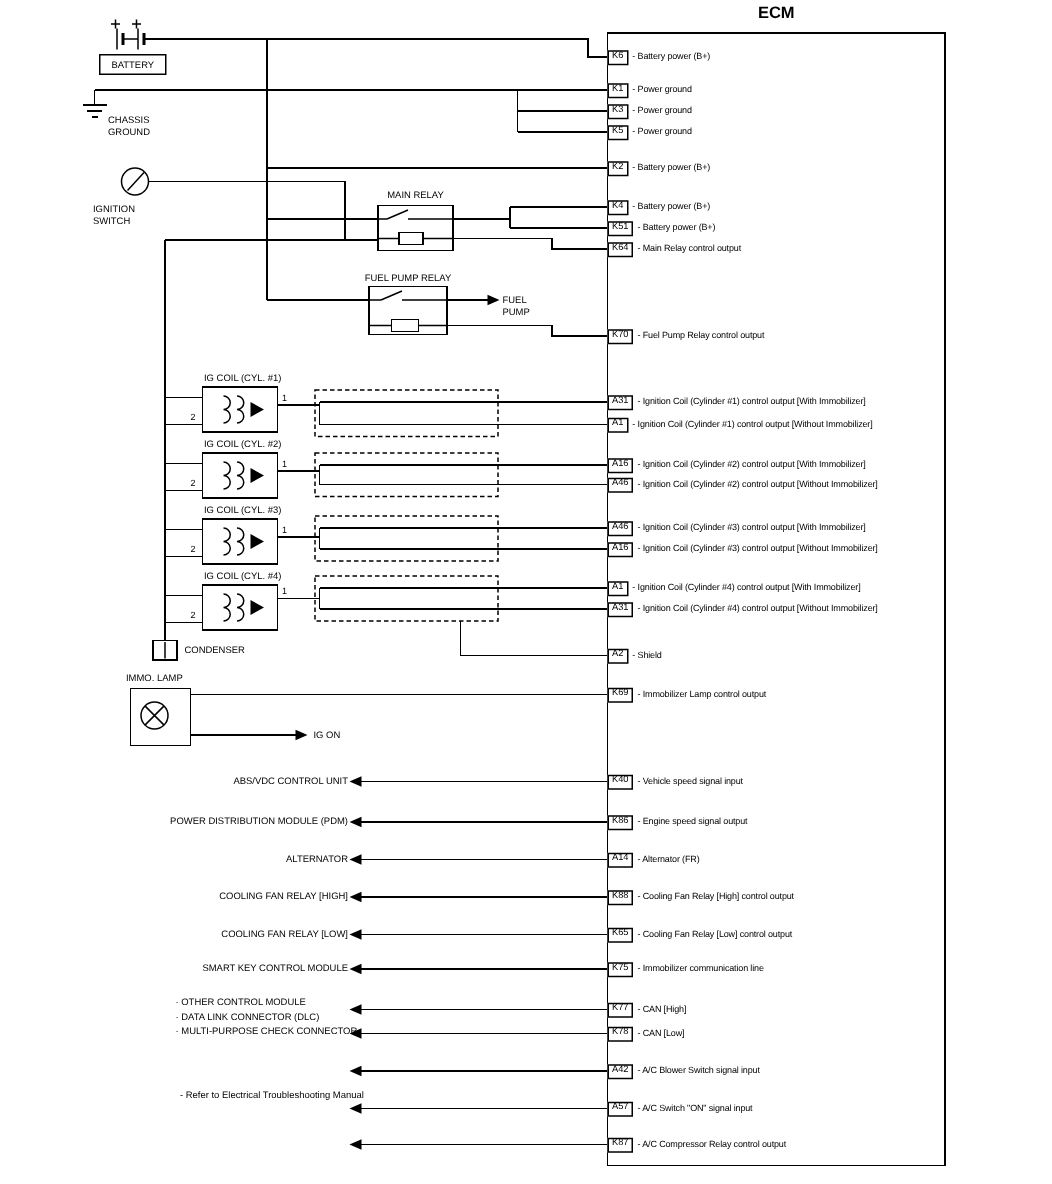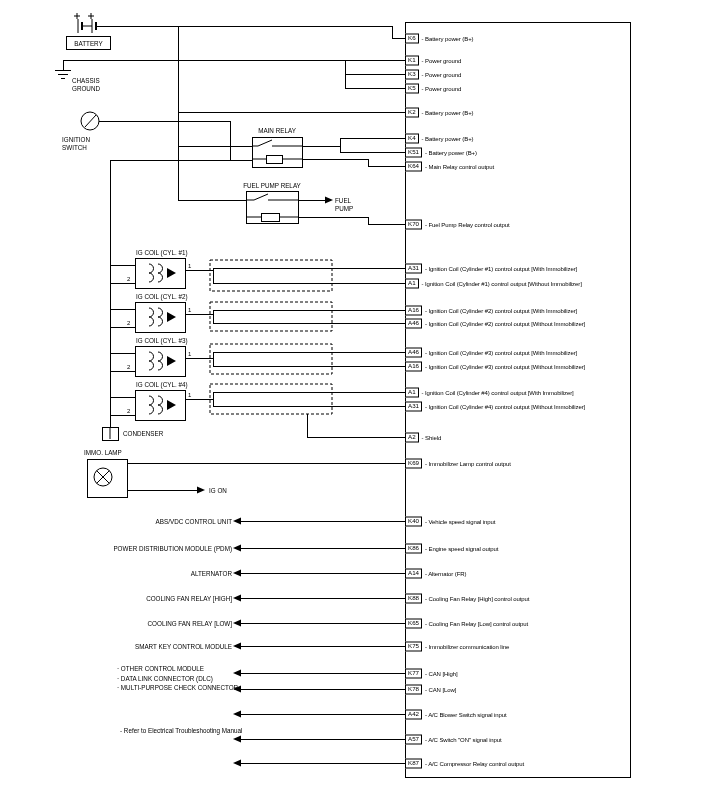--- a/index.html
+++ b/index.html
@@ -146,20 +146,21 @@
       <polygon points="233,623 241,619.5 241,626.5"></polygon>
       <polygon points="233,646 241,642.5 241,649.5"></polygon>
       <polygon points="233,673 241,669.5 241,676.5"></polygon>
       <polygon points="233,689 241,685.5 241,692.5"></polygon>
       <polygon points="233,714 241,710.5 241,717.5"></polygon>
       <polygon points="233,739 241,735.5 241,742.5"></polygon>
       <polygon points="233,763 241,759.5 241,766.5"></polygon>
     </g>
   </svg>
 
+  <div class="title">ECM</div>
 
   <div class="battery-box">BATTERY</div>
 
   <div class="lbl" style="left:72px; top:77px;">
     <div>CHASSIS</div>
     <div>GROUND</div>
   </div>
 
   <div class="lbl" style="left:62px; top:136px;">
     <div>IGNITION</div>

